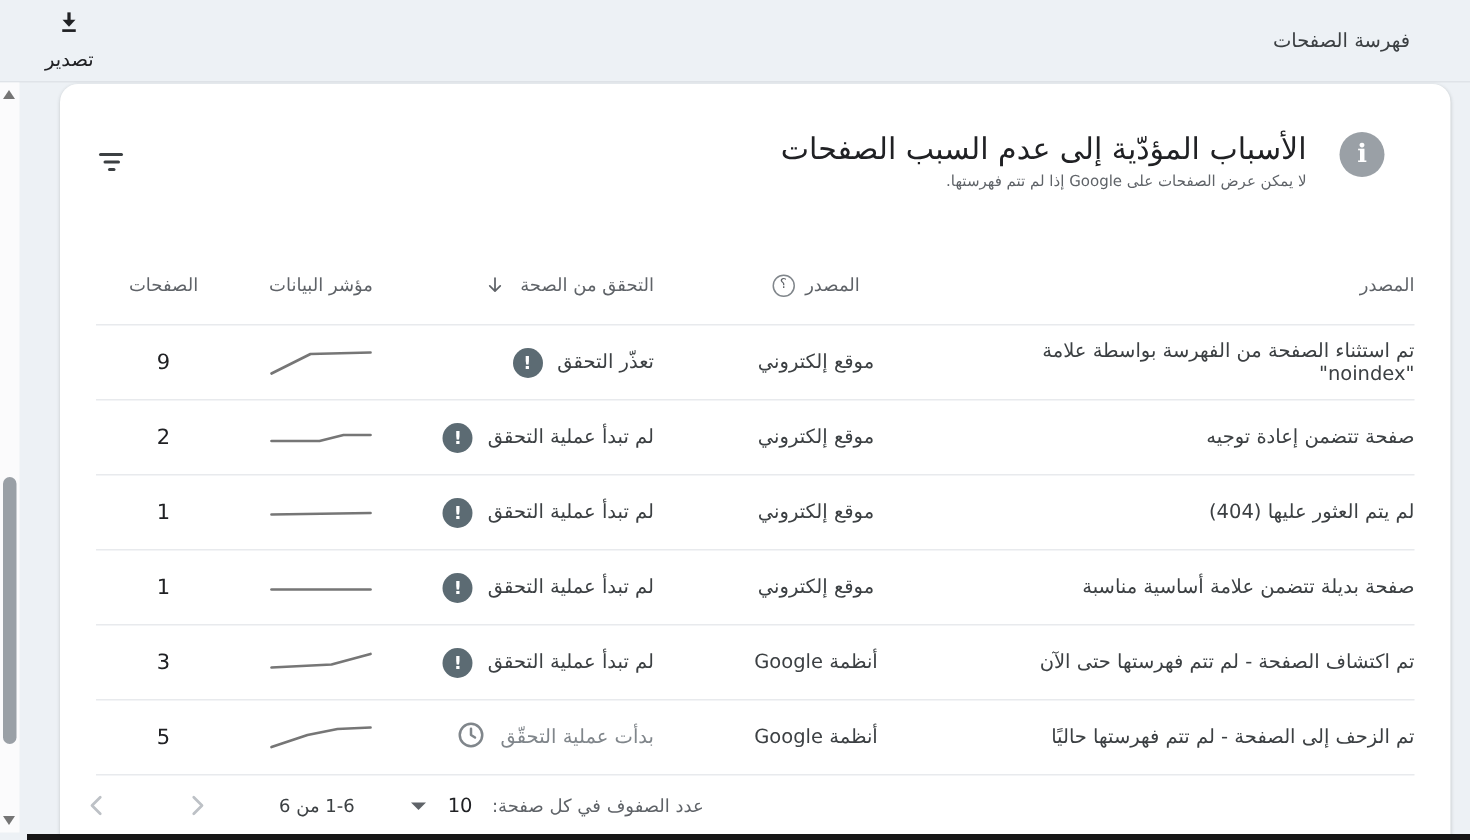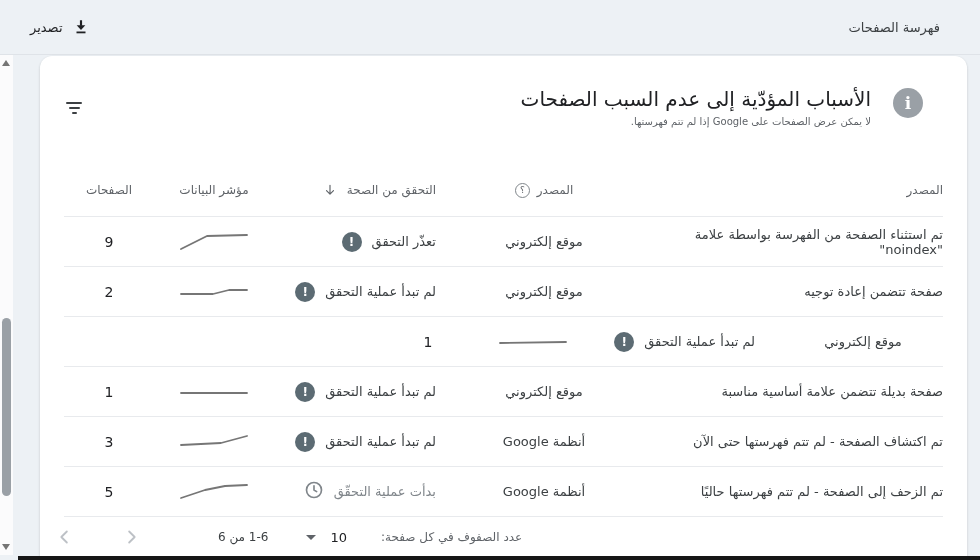--- a/index.html
+++ b/index.html
@@ -10,21 +10,21 @@
   }
 
   
   .topbar {
     height:55px; display:flex; align-items:center; justify-content:space-between;
     padding:0 40px 0 30px; border-bottom:1px solid #dfe3e8; background:#edf1f5;
   }
   .topbar-title { font-size:13px; color:#3c4043; }
   .export-btn {
     display:flex; align-items:center; gap:9px; background:none; border:none;
-    font-family:inherit; font-size:13px; color:#202124; cursor:pointer;
+    font-family:inherit; font-size:13px; color:#202124; cursor:pointer;flex-direction:column;
   }
   .export-btn svg { display:block; }
 
   
   .scrollbar { position:absolute; left:0; top:55px; bottom:5px; width:13px; background:#fbfbfc; z-index:5; }
   .sb-arrow-up, .sb-arrow-down { position:absolute; left:2px; width:0; height:0;
     border-left:4.5px solid transparent; border-right:4.5px solid transparent; }
   .sb-arrow-up   { top:5px;    border-bottom:6px solid #757575; }
   .sb-arrow-down { bottom:5px; border-top:6px solid #757575; }
   .sb-thumb { position:absolute; left:2px; top:263px; width:9px; height:178px; background:#9aa0a6; border-radius:5px; }
@@ -82,23 +82,23 @@
   .spark { display:block; }
   .spark polyline { fill:none; stroke:#767676; stroke-width:1.8; stroke-linejoin:round; stroke-linecap:round; }
 
   .data-row { cursor:pointer; }
 
   
   .tfoot {
     height:40px; display:flex; align-items:center; justify-content:flex-end;
     padding:0 24px 0 14px; font-size:12px; color:#5f6368;
   }
-  .rpp-select { display:flex; align-items:center; gap:14px; margin-right:34px; cursor:pointer; color:#202124; font-size:13px; }
+  .rpp-select { display:flex; align-items:center; gap:14px; margin-right:13px; cursor:pointer; color:#202124; font-size:13px; }
   .dd-arrow { width:0; height:0; border-left:5px solid transparent; border-right:5px solid transparent; border-top:5px solid #5f6368; }
-  .range-label { margin-right:38px; color:#3c4043;margin-left:32px; }
+  .range-label { margin-right:38px; color:#3c4043; }
   .pg-btn { background:none; border:none; cursor:default; padding:0; margin-right:44px; display:flex; align-items:center; }
   .pg-btn svg { display:block; }
 </style>
 </head>
 <body>
 
 <div class="topbar">
   <div class="topbar-title">فهرسة الصفحات</div>
   <button class="export-btn">
     <span>
@@ -174,20 +174,21 @@
     </div>
     <div class="c-trend">
       <svg class="spark" width="70" height="24" viewBox="0 0 70 24">
               <polyline points="2,14 34,14 50,10 68,10"></polyline>
             </svg>
     </div>
     <div class="c-pages">2</div>
   </div>
 
   <div class="tr data-row not-started">
+    <div class="c-reason">لم يتم العثور عليها (404)</div>
     <div class="c-source">موقع إلكتروني</div>
     <div class="c-valid">
       <span class="valid-label">لم تبدأ عملية التحقق</span>
       <span class="badge-error">!</span>
 
     </div>
     <div class="c-trend">
       <svg class="spark" width="70" height="24" viewBox="0 0 70 24">
               <polyline points="2,13 68,12"></polyline>
             </svg>

